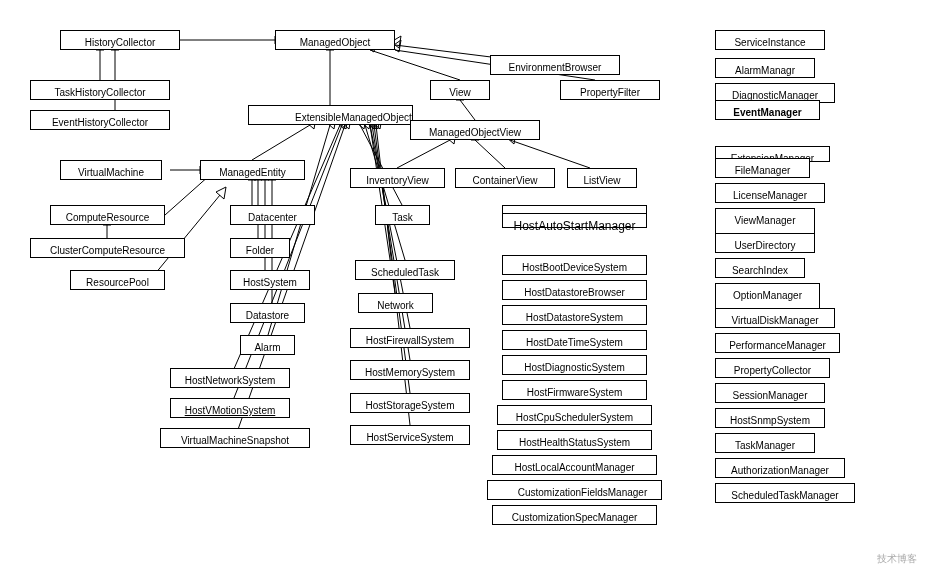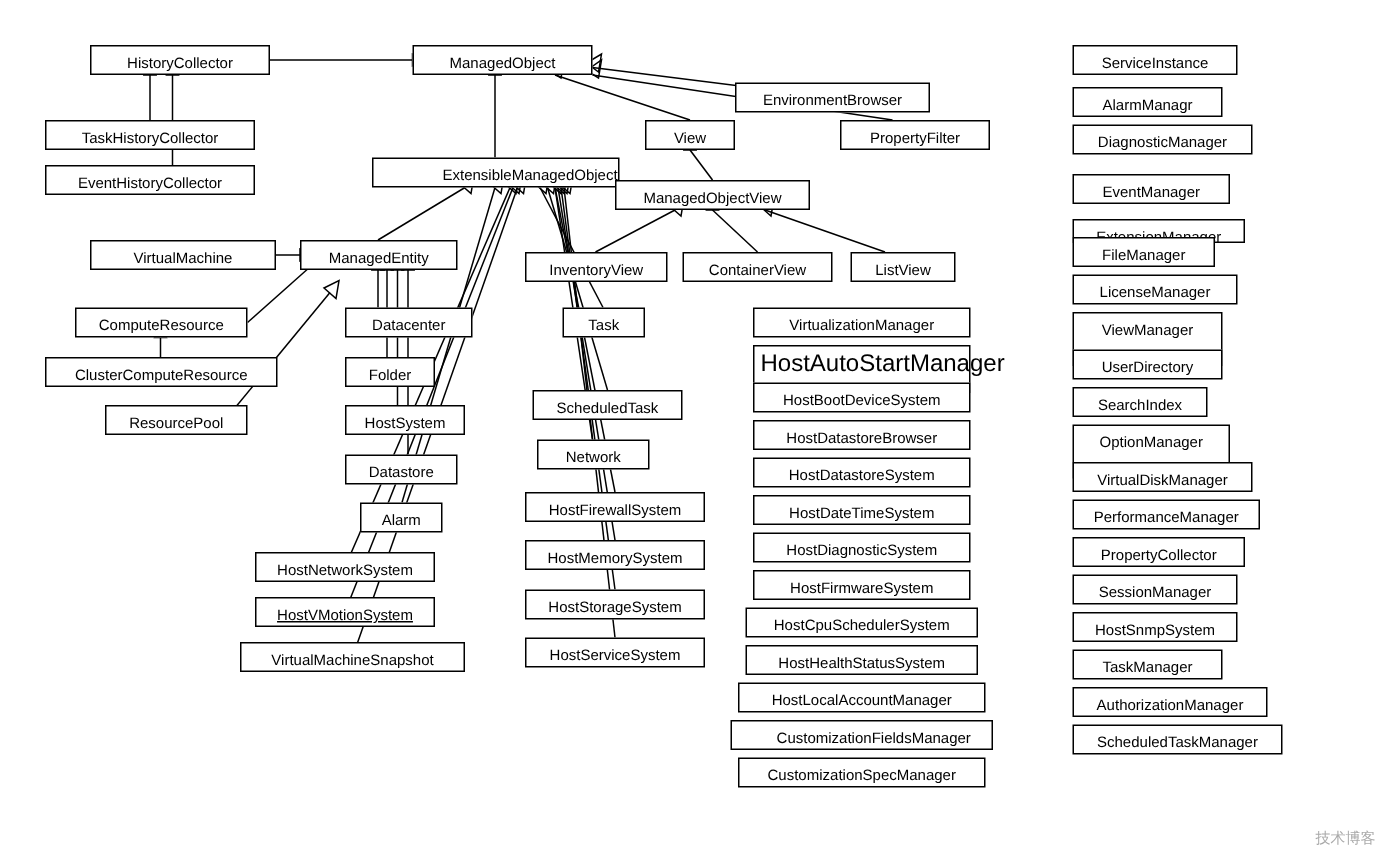--- a/index.html
+++ b/index.html
@@ -145,33 +145,33 @@
   <div id="boxes-container">
       <div class="box" style="left: 60px; top: 30px; width: 120px; height: 20px; line-height: 20px; font-size: 10px;">HistoryCollector</div>
       <div class="box" style="left: 275px; top: 30px; width: 120px; height: 20px; line-height: 20px; font-size: 10px;">ManagedObject</div>
       <div class="box" style="left: 30px; top: 80px; width: 140px; height: 20px; line-height: 20px; font-size: 10px;">TaskHistoryCollector</div>
       <div class="box" style="left: 30px; top: 110px; width: 140px; height: 20px; line-height: 20px; font-size: 10px;">EventHistoryCollector</div>
       <div class="box" style="left: 490px; top: 55px; width: 130px; height: 20px; line-height: 20px; font-size: 10px;">EnvironmentBrowser</div>
       <div class="box" style="left: 430px; top: 80px; width: 60px; height: 20px; line-height: 20px; font-size: 10px;">View</div>
       <div class="box" style="left: 560px; top: 80px; width: 100px; height: 20px; line-height: 20px; font-size: 10px;">PropertyFilter</div>
       <div class="box" style="left: 248px; top: 105px; width: 165px; height: 20px; line-height: 20px; font-size: 10px; padding-left: 46px;">ExtensibleManagedObject</div>
       <div class="box" style="left: 410px; top: 120px; width: 130px; height: 20px; line-height: 20px; font-size: 10px;">ManagedObjectView</div>
-      <div class="box" style="left: 60px; top: 160px; width: 124px; height: 20px; line-height: 20px; font-size: 10px;">VirtualMachine</div>
+      <div class="box" style="left: 60px; top: 160px; width: 102px; height: 20px; line-height: 20px; font-size: 10px;">VirtualMachine</div>
       <div class="box" style="left: 200px; top: 160px; width: 105px; height: 20px; line-height: 20px; font-size: 10px;">ManagedEntity</div>
       <div class="box" style="left: 350px; top: 168px; width: 95px; height: 20px; line-height: 20px; font-size: 10px;">InventoryView</div>
       <div class="box" style="left: 455px; top: 168px; width: 100px; height: 20px; line-height: 20px; font-size: 10px;">ContainerView</div>
       <div class="box" style="left: 567px; top: 168px; width: 70px; height: 20px; line-height: 20px; font-size: 10px;">ListView</div>
       <div class="box" style="left: 50px; top: 205px; width: 115px; height: 20px; line-height: 20px; font-size: 10px;">ComputeResource</div>
       <div class="box" style="left: 230px; top: 205px; width: 85px; height: 20px; line-height: 20px; font-size: 10px;">Datacenter</div>
       <div class="box" style="left: 375px; top: 205px; width: 55px; height: 20px; line-height: 20px; font-size: 10px;">Task</div>
       <div class="box" style="left: 502px; top: 205px; width: 145px; height: 20px; line-height: 20px; font-size: 10px;">VirtualizationManager</div>
       <div class="box" style="left: 30px; top: 238px; width: 155px; height: 20px; line-height: 20px; font-size: 10px;">ClusterComputeResource</div>
       <div class="box" style="left: 230px; top: 238px; width: 60px; height: 20px; line-height: 20px; font-size: 10px;">Folder</div>
       <div class="box" style="left: 355px; top: 260px; width: 100px; height: 20px; line-height: 20px; font-size: 10px;">ScheduledTask</div>
-      <div class="box" style="left: 502px; top: 230px; width: 145px; height: 32px; line-height: 20px; font-size: 16px;">HostAutoStartManager</div>
+      <div class="box" style="left: 502px; top: 213px; width: 145px; height: 15px; line-height: 20px; font-size: 12px;">HostAutoStartManager</div>
       <div class="box" style="left: 70px; top: 270px; width: 95px; height: 20px; line-height: 20px; font-size: 10px;">ResourcePool</div>
       <div class="box" style="left: 230px; top: 270px; width: 80px; height: 20px; line-height: 20px; font-size: 10px;">HostSystem</div>
       <div class="box" style="left: 358px; top: 293px; width: 75px; height: 20px; line-height: 20px; font-size: 10px;">Network</div>
       <div class="box" style="left: 502px; top: 255px; width: 145px; height: 20px; line-height: 20px; font-size: 10px;">HostBootDeviceSystem</div>
       <div class="box" style="left: 230px; top: 303px; width: 75px; height: 20px; line-height: 20px; font-size: 10px;">Datastore</div>
       <div class="box" style="left: 502px; top: 280px; width: 145px; height: 20px; line-height: 20px; font-size: 10px;">HostDatastoreBrowser</div>
       <div class="box" style="left: 350px; top: 328px; width: 120px; height: 20px; line-height: 20px; font-size: 10px;">HostFirewallSystem</div>
       <div class="box" style="left: 240px; top: 335px; width: 55px; height: 20px; line-height: 20px; font-size: 10px;">Alarm</div>
       <div class="box" style="left: 502px; top: 305px; width: 145px; height: 20px; line-height: 20px; font-size: 10px;">HostDatastoreSystem</div>
       <div class="box" style="left: 170px; top: 368px; width: 120px; height: 20px; line-height: 20px; font-size: 10px;">HostNetworkSystem</div>
@@ -184,21 +184,21 @@
       <div class="box" style="left: 350px; top: 425px; width: 120px; height: 20px; line-height: 20px; font-size: 10px;">HostServiceSystem</div>
       <div class="box" style="left: 502px; top: 380px; width: 145px; height: 20px; line-height: 20px; font-size: 10px;">HostFirmwareSystem</div>
       <div class="box" style="left: 497px; top: 405px; width: 155px; height: 20px; line-height: 20px; font-size: 10px;">HostCpuSchedulerSystem</div>
       <div class="box" style="left: 497px; top: 430px; width: 155px; height: 20px; line-height: 20px; font-size: 10px;">HostHealthStatusSystem</div>
       <div class="box" style="left: 492px; top: 455px; width: 165px; height: 20px; line-height: 20px; font-size: 10px;">HostLocalAccountManager</div>
       <div class="box" style="left: 487px; top: 480px; width: 175px; height: 20px; line-height: 20px; font-size: 10px; padding-left: 20px;">CustomizationFieldsManager</div>
       <div class="box" style="left: 492px; top: 505px; width: 165px; height: 20px; line-height: 20px; font-size: 10px;">CustomizationSpecManager</div>
       <div class="box" style="left: 715px; top: 30px; width: 110px; height: 20px; line-height: 20px; font-size: 10px;">ServiceInstance</div>
       <div class="box" style="left: 715px; top: 58px; width: 100px; height: 20px; line-height: 20px; font-size: 10px;">AlarmManagr</div>
       <div class="box" style="left: 715px; top: 83px; width: 120px; height: 20px; line-height: 20px; font-size: 10px;">DiagnosticManager</div>
-      <div class="box" style="left: 715px; top: 116px; width: 105px; height: 20px; line-height: 20px; font-size: 10px;">EventManager</div>
+      <div class="box" style="left: 715px; top: 100px; width: 105px; height: 20px; line-height: 20px; font-size: 10px; font-weight: bold;">EventManager</div>
       <div class="box" style="left: 715px; top: 133px; width: 115px; height: 16px; line-height: 20px; font-size: 10px; margin-top: 13px;">ExtensionManager</div>
       <div class="box" style="left: 715px; top: 158px; width: 95px; height: 20px; line-height: 20px; font-size: 10px;">FileManager</div>
       <div class="box" style="left: 715px; top: 183px; width: 110px; height: 20px; line-height: 20px; font-size: 10px;">LicenseManager</div>
       <div class="box" style="left: 715px; top: 208px; width: 100px; height: 36px; line-height: 20px; font-size: 10px;">ViewManager</div>
       <div class="box" style="left: 715px; top: 233px; width: 100px; height: 20px; line-height: 20px; font-size: 10px;">UserDirectory</div>
       <div class="box" style="left: 715px; top: 258px; width: 90px; height: 20px; line-height: 20px; font-size: 10px;">SearchIndex</div>
       <div class="box" style="left: 715px; top: 283px; width: 105px; height: 36px; line-height: 20px; font-size: 10px;">OptionManager</div>
       <div class="box" style="left: 715px; top: 308px; width: 120px; height: 20px; line-height: 20px; font-size: 10px;">VirtualDiskManager</div>
       <div class="box" style="left: 715px; top: 333px; width: 125px; height: 20px; line-height: 20px; font-size: 10px;">PerformanceManager</div>
       <div class="box" style="left: 715px; top: 358px; width: 115px; height: 20px; line-height: 20px; font-size: 10px;">PropertyCollector</div>

